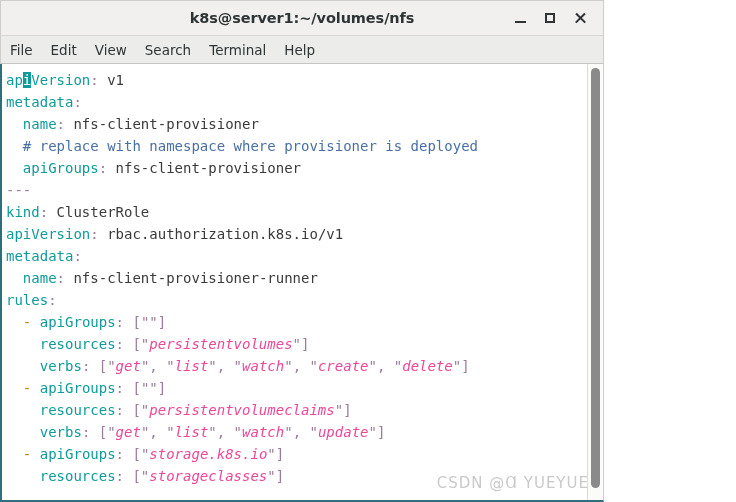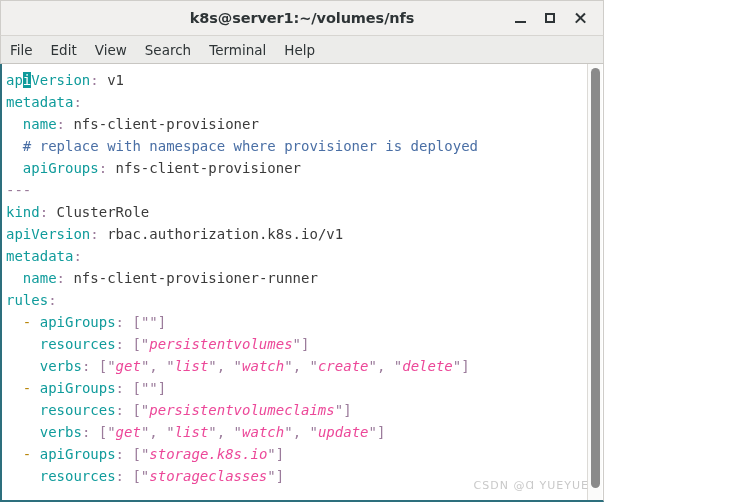--- a/index.html
+++ b/index.html
@@ -185,21 +185,21 @@
     background: #8a8a8a;
     border-radius: 5px;
   }
 
   
   .watermark {
     position: absolute;
     right: 14px;
     bottom: 8px;
     font-family: "DejaVu Sans", sans-serif;
-    font-size: 11px;
+    font-size: 15px;
     color: #c9c9c9;
     letter-spacing: 1px;
     white-space: nowrap;
     pointer-events: none;
     user-select: none;
   }
 </style>
 </head>
 <body>
 

